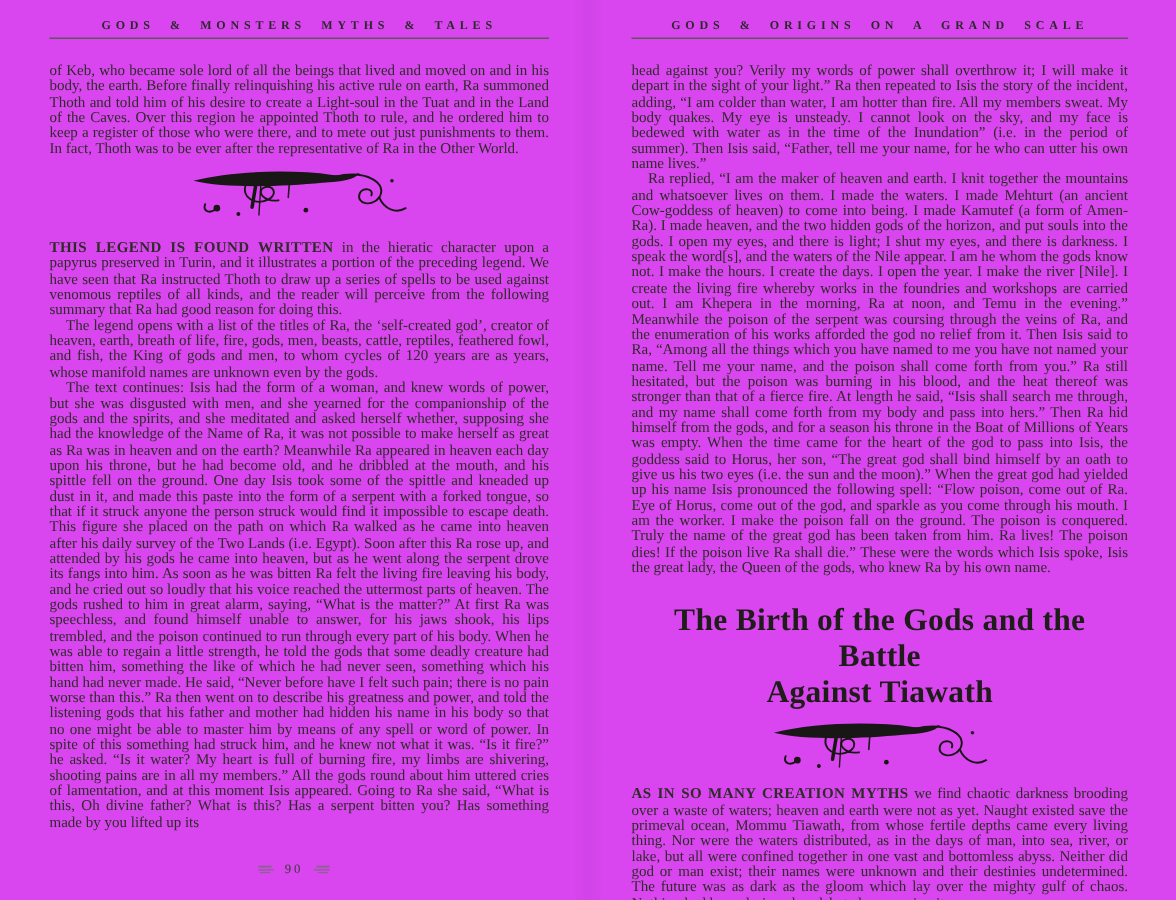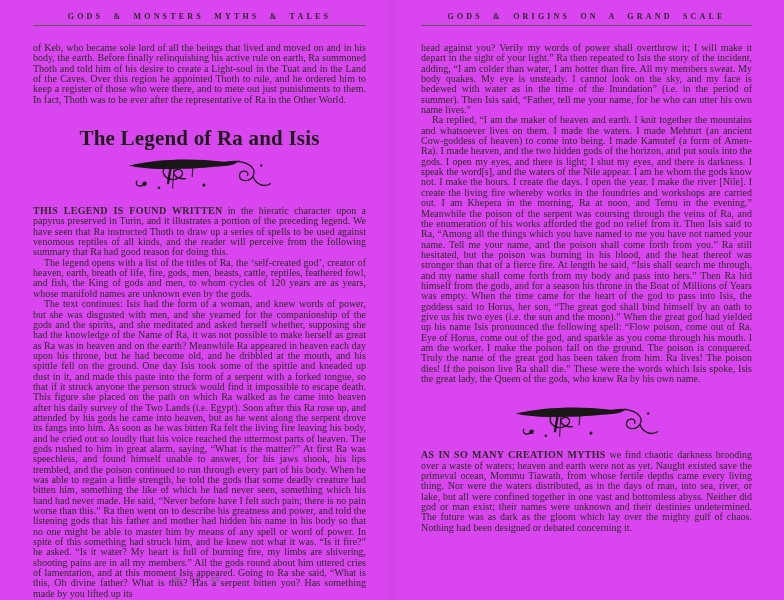--- a/index.html
+++ b/index.html
@@ -56,21 +56,20 @@
 <div class="spread">
 
   <div class="page left">
     <div class="running-header">GODS &amp; MONSTERS MYTHS &amp; TALES</div>
     <div class="header-rule"></div>
 
     <div class="body-text cont">
       <p class="para">of Keb, who became sole lord of all the beings that lived and moved on and in his body, the earth. Before finally relinquishing his active rule on earth, Ra summoned Thoth and told him of his desire to create a Light-soul in the Tuat and in the Land of the Caves. Over this region he appointed Thoth to rule, and he ordered him to keep a register of those who were there, and to mete out just punishments to them. In fact, Thoth was to be ever after the representative of Ra in the Other World.</p>
     </div>
 
-    <div class="section-heading heading-left">The Legend of Ra and Isis</div>
 
     <svg class="ornament" viewBox="0 0 230 60" xmlns="http://www.w3.org/2000/svg">
       <g fill="#181715" stroke="none">
         <path d="M6 17 C 45 7, 105 5, 148 11 C 158 12, 168 11, 176 9 C 171 16, 158 18, 138 19 C 98 23, 38 25, 6 17 Z"></path>
         <circle cx="30" cy="45" r="3.4"></circle>
         <circle cx="52" cy="51" r="2"></circle>
         <circle cx="121" cy="47" r="2.4"></circle>
         <circle cx="209" cy="17" r="1.8"></circle>
       </g>
       <g fill="none" stroke="#181715" stroke-width="2" stroke-linecap="round">
@@ -114,20 +113,22 @@
   <div class="page right">
     <div class="running-header">GODS &amp; ORIGINS ON A GRAND SCALE</div>
     <div class="header-rule"></div>
 
     <div class="body-text cont">
       <p class="para">head against you? Verily my words of power shall overthrow it; I will make it depart in the sight of your light.” Ra then repeated to Isis the story of the incident, adding, “I am colder than water, I am hotter than fire. All my members sweat. My body quakes. My eye is unsteady. I cannot look on the sky, and my face is bedewed with water as in the time of the Inundation” (i.e. in the period of summer). Then Isis said, “Father, tell me your name, for he who can utter his own name lives.”</p>
       <p class="para indent">Ra replied, “I am the maker of heaven and earth. I knit together the mountains and whatsoever lives on them. I made the waters. I made Mehturt (an ancient Cow-goddess of heaven) to come into being. I made Kamutef (a form of Amen-Ra). I made heaven, and the two hidden gods of the horizon, and put souls into the gods. I open my eyes, and there is light; I shut my eyes, and there is darkness. I speak the word[s], and the waters of the Nile appear. I am he whom the gods know not. I make the hours. I create the days. I open the year. I make the river [Nile]. I create the living fire whereby works in the foundries and workshops are carried out. I am Khepera in the morning, Ra at noon, and Temu in the evening.” Meanwhile the poison of the serpent was coursing through the veins of Ra, and the enumeration of his works afforded the god no relief from it. Then Isis said to Ra, “Among all the things which you have named to me you have not named your name. Tell me your name, and the poison shall come forth from you.” Ra still hesitated, but the poison was burning in his blood, and the heat thereof was stronger than that of a fierce fire. At length he said, “Isis shall search me through, and my name shall come forth from my body and pass into hers.” Then Ra hid himself from the gods, and for a season his throne in the Boat of Millions of Years was empty. When the time came for the heart of the god to pass into Isis, the goddess said to Horus, her son, “The great god shall bind himself by an oath to give us his two eyes (i.e. the sun and the moon).” When the great god had yielded up his name Isis pronounced the following spell: “Flow poison, come out of Ra. Eye of Horus, come out of the god, and sparkle as you come through his mouth. I am the worker. I make the poison fall on the ground. The poison is conquered. Truly the name of the great god has been taken from him. Ra lives! The poison dies! If the poison live Ra shall die.” These were the words which Isis spoke, Isis the great lady, the Queen of the gods, who knew Ra by his own name.</p>
     </div>
 
     <div class="section-heading heading-right">
+      <div>The Birth of the Gods and the Battle</div>
+      <div>Against Tiawath</div>
     </div>
 
     <svg class="ornament" viewBox="0 0 230 60" xmlns="http://www.w3.org/2000/svg">
       <g fill="#181715" stroke="none">
         <path d="M6 17 C 45 7, 105 5, 148 11 C 158 12, 168 11, 176 9 C 171 16, 158 18, 138 19 C 98 23, 38 25, 6 17 Z"></path>
         <circle cx="30" cy="45" r="3.4"></circle>
         <circle cx="52" cy="51" r="2"></circle>
         <circle cx="121" cy="47" r="2.4"></circle>
         <circle cx="209" cy="17" r="1.8"></circle>
       </g>

